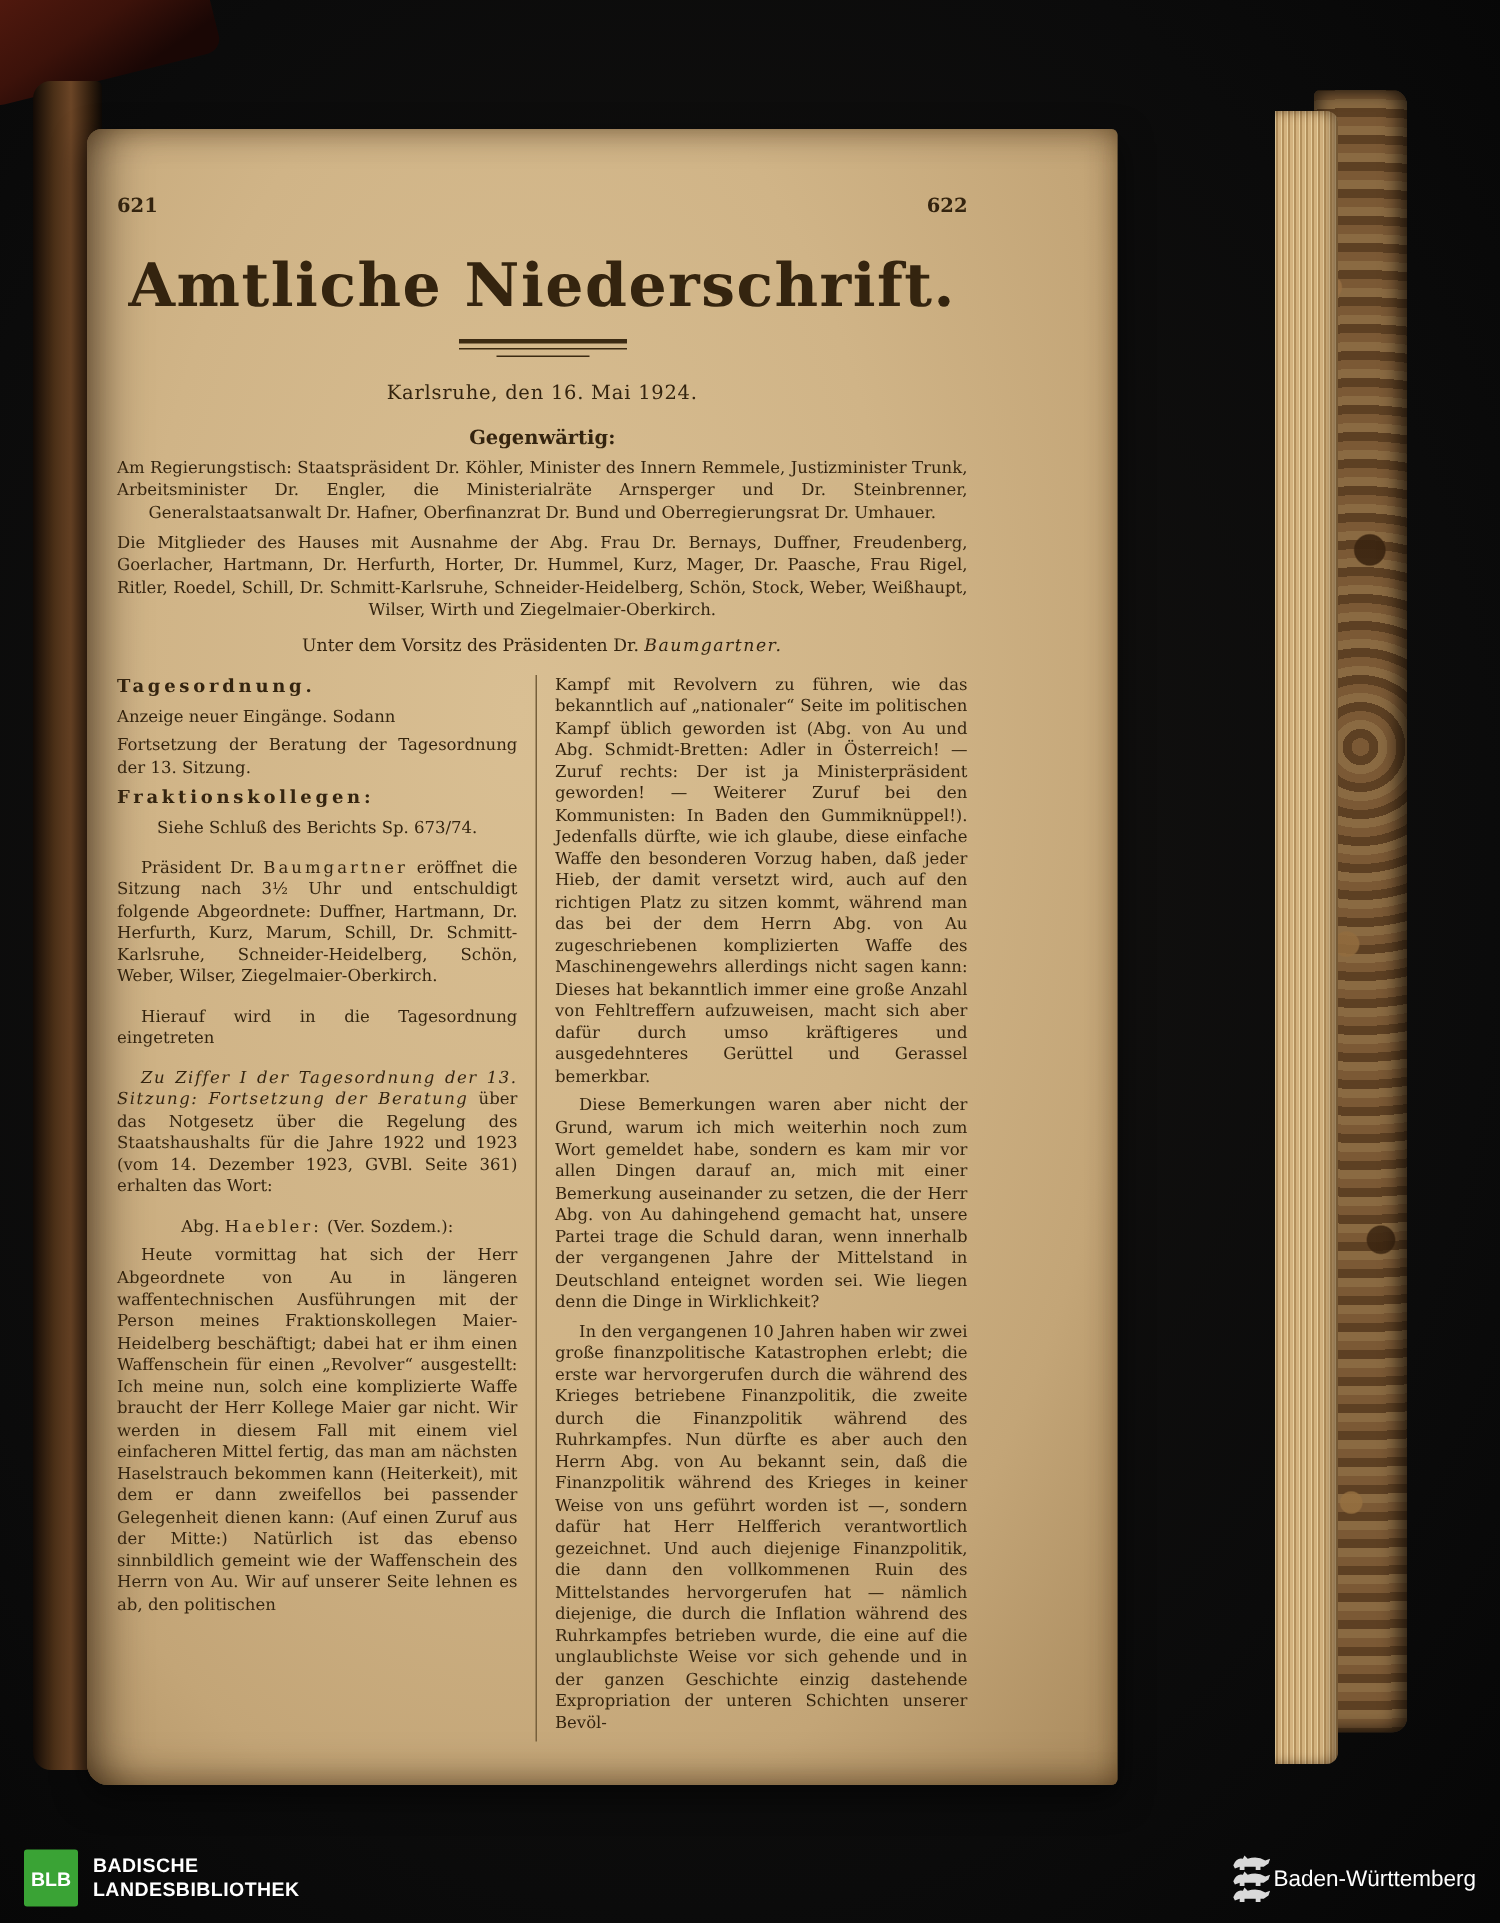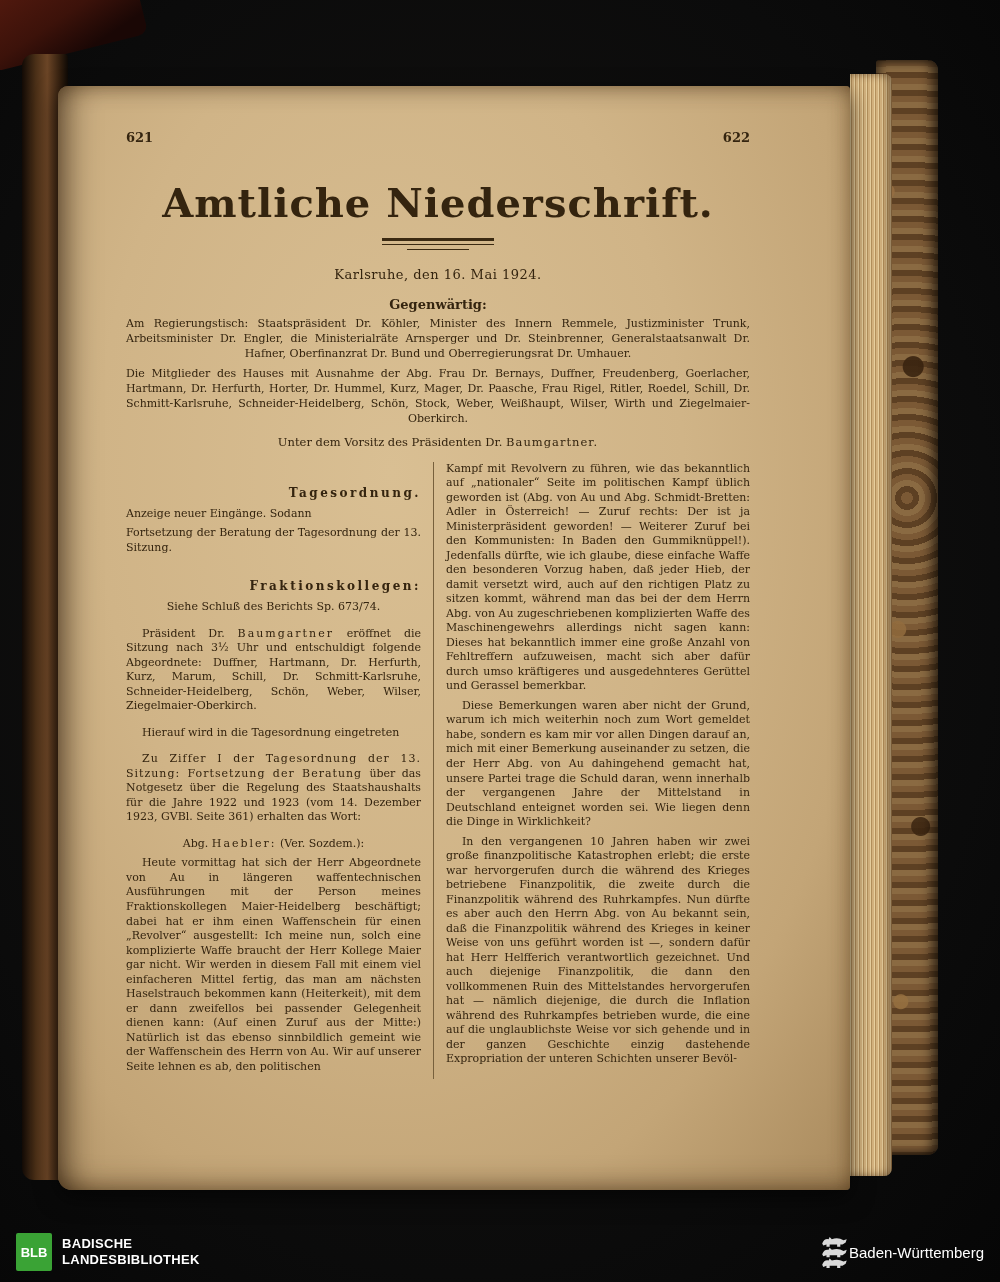--- a/index.html
+++ b/index.html
@@ -24,56 +24,56 @@
              radial-gradient(circle at 35% 52%, rgba(146,108,62,.85) 0 8px, transparent 9px),
              radial-gradient(circle at 72% 70%, rgba(58,36,16,.85) 0 9px, transparent 10px),
              radial-gradient(circle at 40% 86%, rgba(150,112,64,.85) 0 7px, transparent 8px),
              repeating-radial-gradient(circle at 50% 40%, #7b5935 0 6px, #5d4023 6px 12px, #8a6a42 12px 18px);
            box-shadow: inset 4px 0 10px rgba(0,0,0,.5), inset -6px 0 12px rgba(0,0,0,.6); }
   .page-edges { position:absolute; left:850px; top:74px; width:42px; height:1102px;
                 border-radius:0 8px 8px 0;
                 background:repeating-linear-gradient(90deg,#e7cf9e 0 1px,#b3905c 1px 2px,#d3b27e 2px 4px);
                 box-shadow: inset -4px 0 8px rgba(40,20,5,.55); }
 
-  .page { position:absolute; left:58px; top:86px; width:744px; height:1104px;
+  .page { position:absolute; left:58px; top:86px; width:687px; height:1104px;
           border-radius:10px 4px 4px 14px;
           background:radial-gradient(ellipse at 42% 35%, #d9bf93 0%, #d0b487 45%, #c3a577 75%, #a98a5d 100%);
           box-shadow: inset 24px 0 32px -16px rgba(30,15,4,.6),
                       inset -10px 0 22px -12px rgba(70,45,15,.45),
                       inset 0 -16px 28px -14px rgba(60,35,10,.5),
                       inset 0 14px 24px -14px rgba(60,35,10,.4),
-                      0 8px 22px rgba(0,0,0,.55); padding-left: 48px; }
+                      0 8px 22px rgba(0,0,0,.55); }
   .content { position:relative; padding:44px 100px 0 20px; box-sizing:border-box;
              color:#34240f; font-family:"DejaVu Serif", serif; }
 
   
   .running-head { display:flex; justify-content:space-between; align-items:baseline; font-size:12px; }
   .pagenum { font-weight:bold; font-size:13px; }
   .run-title { letter-spacing:.3px; }
-  .doc-title { margin:34px 0 0; text-align:center; font-size:40px; font-weight:700; letter-spacing:1px; }
+  .doc-title { margin:22px 0 0; text-align:center; font-size:40px; font-weight:700; letter-spacing:1px; }
   .title-rule { width:112px; height:3px; margin:12px auto 0;
                 border-top:3px solid #3b2a12; border-bottom:1px solid #3b2a12; }
   .session { margin:30px 0 0; text-align:center; font-size:21px; font-weight:700; letter-spacing:1px; }
   .session-rule { width:62px; margin:4px auto 0; border-top:1px solid #3b2a12; }
   .dateline { margin-top:17px; text-align:center; font-size:13px; letter-spacing:.5px; }
   .present-head { margin-top:15px; text-align:center; font-size:13px; font-weight:bold; }
   .full-par { font-size:11px; line-height:1.36; text-align:justify; text-align-last:center; margin:5px 0 0; }
   .chair-line { margin-top:8px; text-align:center; font-size:11.5px; }
 
   .columns { display:flex; margin-top:13px; }
   .col-left { width:49.2%; padding-right:12px; box-sizing:border-box; }
   .col-right { width:50.8%; padding-left:12px; box-sizing:border-box; border-left:1px solid #77603c; }
-  .col-head { text-align:right; font-size:12px; font-weight:bold; letter-spacing:2.5px; margin:24px 0 7px; }
+  .col-head { text-align:left; font-size:12px; font-weight:bold; letter-spacing:2.5px; margin:0 0 7px; }
   .par { font-size:11px; line-height:1.32; text-align:justify; margin:0 0 5px; }
   .center { text-align:center; text-align-last:center; }
   .indent { text-indent:16px; }
   .gap-top { margin-top:12px; }
   .bold { font-weight:normal; }
   .sperr { letter-spacing:2px; }
-  .sperr-light { letter-spacing:1px; }
+  .sperr-light { letter-spacing:1px;font-style:italic; }
 
   
   .footer { position:absolute; left:0; bottom:4px; width:100%; height:52px;
             display:flex; align-items:center; justify-content:space-between;
             padding:0 16px; box-sizing:border-box;
             font-family:"Liberation Sans", sans-serif; }
   .footer-left { display:flex; align-items:center; }
   .blb-logo { width:36px; height:38px; background:#3aa335; color:#fff; border-radius:2px;
               display:flex; align-items:center; justify-content:center;
               font-weight:bold; font-size:13px; }

